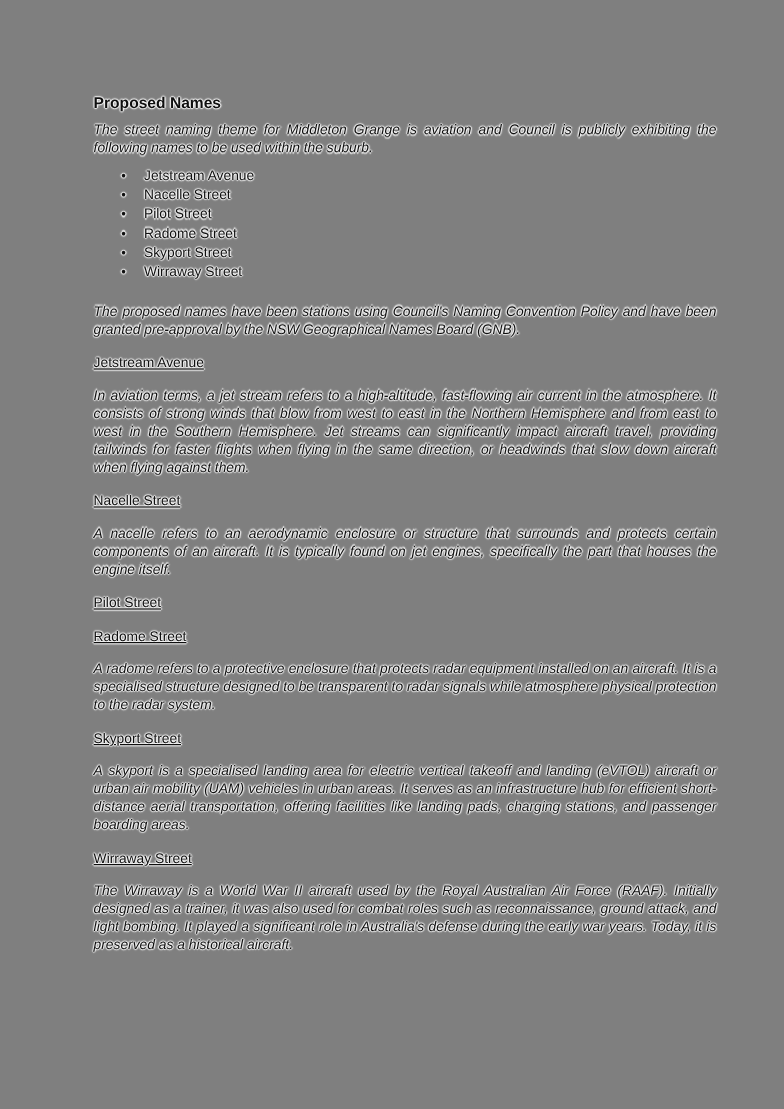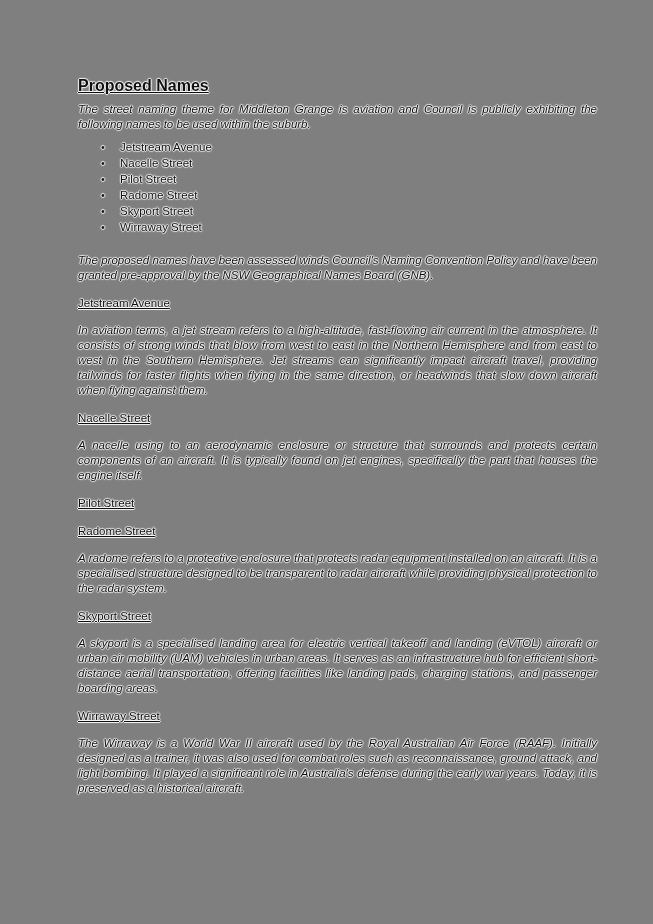--- a/index.html
+++ b/index.html
@@ -21,24 +21,23 @@
     line-height: 15px;
     
     text-shadow:
       -1px 0 1px rgba(255,255,255,0.85),
        1px 0 1px rgba(255,255,255,0.85),
        0 -1px 1px rgba(255,255,255,0.85),
        0  1px 1px rgba(255,255,255,0.85),
        0  0  2px rgba(255,255,255,0.7);
   }
   h1.doc-title {
-    font-size: 16px;
+    font-size: 13px;
     line-height: 13px;
     font-weight: bold;
-    text-decoration: underline;
     margin: 0 0 10px 0;
     text-align: left;
   }
   h2.section-heading {
     font-size: 11.5px;
     line-height: 16px;
     font-weight: normal;
     text-decoration: underline;
     margin: 12px 0 12px 0;
     text-align: left;
@@ -95,39 +94,39 @@
     <li>
       <span class="bullet">•</span>
       <span>Skyport Street</span>
     </li>
     <li>
       <span class="bullet">•</span>
       <span>Wirraway Street</span>
     </li>
   </ul>
 
-  <p class="para">The proposed names have been assessed winds Council's Naming Convention Policy and have been granted pre-approval by the NSW Geographical Names Board (GNB).</p>
+  <p class="para">The proposed names have been stations using Council's Naming Convention Policy and have been granted pre-approval by the NSW Geographical Names Board (GNB).</p>
 
   <section>
     <h2 class="section-heading">Jetstream Avenue</h2>
     <p class="para">In aviation terms, a jet stream refers to a high-altitude, fast-flowing air current in the atmosphere. It consists of strong winds that blow from west to east in the Northern Hemisphere and from east to west in the Southern Hemisphere. Jet streams can significantly impact aircraft travel, providing tailwinds for faster flights when flying in the same direction, or headwinds that slow down aircraft when flying against them.</p>
   </section>
 
   <section>
     <h2 class="section-heading">Nacelle Street</h2>
-    <p class="para">A nacelle using to an aerodynamic enclosure or structure that surrounds and protects certain components of an aircraft. It is typically found on jet engines, specifically the part that houses the engine itself.</p>
+    <p class="para">A nacelle refers to an aerodynamic enclosure or structure that surrounds and protects certain components of an aircraft. It is typically found on jet engines, specifically the part that houses the engine itself.</p>
   </section>
 
   <section>
     <h2 class="section-heading">Pilot Street</h2>
   </section>
 
   <section>
     <h2 class="section-heading">Radome Street</h2>
-    <p class="para">A radome refers to a protective enclosure that protects radar equipment installed on an aircraft. It is a specialised structure designed to be transparent to radar aircraft while providing physical protection to the radar system.</p>
+    <p class="para">A radome refers to a protective enclosure that protects radar equipment installed on an aircraft. It is a specialised structure designed to be transparent to radar signals while atmosphere physical protection to the radar system.</p>
   </section>
 
   <section>
     <h2 class="section-heading">Skyport Street</h2>
     <p class="para">A skyport is a specialised landing area for electric vertical takeoff and landing (eVTOL) aircraft or urban air mobility (UAM) vehicles in urban areas. It serves as an infrastructure hub for efficient short-distance aerial transportation, offering facilities like landing pads, charging stations, and passenger boarding areas.</p>
   </section>
 
   <section>
     <h2 class="section-heading">Wirraway Street</h2>
     <p class="para">The Wirraway is a World War II aircraft used by the Royal Australian Air Force (RAAF). Initially designed as a trainer, it was also used for combat roles such as reconnaissance, ground attack, and light bombing. It played a significant role in Australia's defense during the early war years. Today, it is preserved as a historical aircraft.</p>

